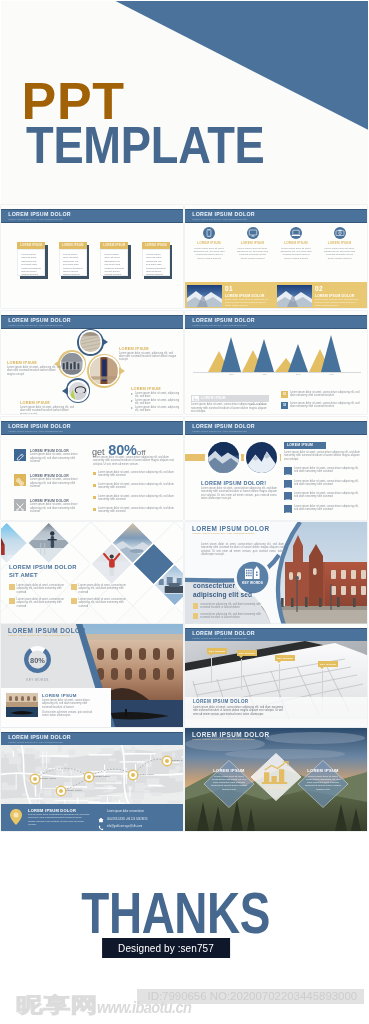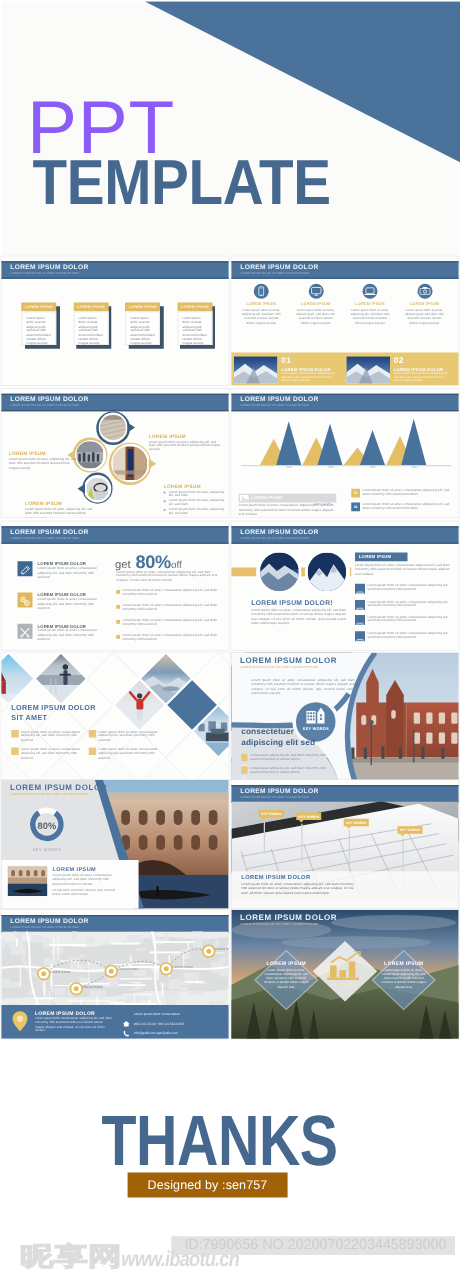--- a/index.html
+++ b/index.html
@@ -5,21 +5,21 @@
 html,body{margin:0;padding:0;}
 body{width:369px;height:1024px;background:#ffffff;font-family:"Liberation Sans",sans-serif;overflow:hidden;}
 .page{position:relative;width:369px;height:1024px;background:#fff;}
 
 
 .cover{position:absolute;left:1px;top:1px;width:367px;height:203px;background:#fbfbf9;overflow:hidden;}
 .cover-diag{position:absolute;left:0;top:0;width:367px;height:203px;
   background:#4a729b;clip-path:polygon(114.6px 0, 367px 0, 367px 128.8px);}
 .cover-txt{position:absolute;left:24.6px;top:77.5px;}
 .c-l1{font-size:18px;font-weight:bold;letter-spacing:.42px;color:#46688f;line-height:16px;}
-.c-l2{font-size:60px;font-weight:normal;letter-spacing:.6px;color:#8b5cf6;line-height:45px;margin-top:0px;margin-left:-4px;}
+.c-l2{font-size:52px;font-weight:bold;letter-spacing:.6px;color:#a16207;line-height:45px;margin-top:0px;margin-left:-4px;}
 .c-l3{font-size:51px;font-weight:bold;letter-spacing:-.3px;color:#46688f;line-height:46px;margin-top:-1px;transform:scaleX(.888);transform-origin:left top;}
 
 
 .slide{position:absolute;width:182px;height:103px;overflow:hidden;background:#fdfdfc;
   box-shadow:0 0 0 .5px #e2e6ea;}
 .hdr{position:absolute;left:0;top:4px;width:182px;height:12px;background:#4a729b;
   border-top:.5px solid #36567a;border-bottom:.5px solid #36567a;}
 .hdr .t1{position:absolute;left:7.2px;top:1.2px;font-size:5.3px;font-weight:bold;letter-spacing:.28px;color:#eef4fa;white-space:nowrap;}
 .hdr .t2{position:absolute;left:7.3px;top:7.8px;font-size:2.2px;letter-spacing:.05px;color:#9cb8d1;white-space:nowrap;}
 
@@ -46,21 +46,21 @@
 .s2pan .num{position:absolute;left:38px;top:0px;font-size:6.5px;font-weight:bold;color:#fff;letter-spacing:.3px;}
 .s2pan .tl{position:absolute;left:38px;top:8.5px;font-size:3.3px;font-weight:bold;color:#fff;letter-spacing:.2px;}
 .s2pan p{position:absolute;left:38px;top:12.5px;margin:0;width:44px;font-size:2.3px;line-height:3.1px;color:#fbf2dd;}
 
 
 .thanks{position:absolute;left:0;top:834px;width:332px;height:146px;background:#fff;}
 
 .thanks h1{position:absolute;left:0;right:0;top:52px;text-align:center;margin:0;
   font-size:57px;font-weight:bold;letter-spacing:-.5px;color:#46688f;line-height:54px;transform:scaleX(.805) translateX(12px);}
 .thanks .credit{position:absolute;left:50%;transform:translateX(-50%);top:104px;
-  background:#a16207;color:#fff;font-size:10px;padding:3.5px 16px;letter-spacing:.1px;line-height:13px;}
+  background:#0f172a;color:#fff;font-size:10px;padding:3.5px 16px;letter-spacing:.1px;line-height:13px;}
 
 
 .wm{position:absolute;left:0;top:0;width:369px;height:1024px;overflow:hidden;pointer-events:none;}
 .wm-brand{position:absolute;left:16px;top:995px;font-size:27px;font-weight:bold;color:transparent;
   font-family:"DejaVu Sans",sans-serif;letter-spacing:.2px;line-height:27px;
   -webkit-text-stroke:1.3px #dcdcdc;transform:scaleY(.76);transform-origin:left top;}
 .wm-site{position:absolute;left:96.5px;top:999px;font-size:17px;font-weight:bold;color:#dadada;font-style:italic;letter-spacing:-.7px;line-height:17px;transform:scaleX(.855);transform-origin:left top;}
 .wm-idbg{position:absolute;left:136.5px;top:988.5px;width:227px;height:15.5px;background:#e2e2e2;}
 .wm-id{position:absolute;left:147.5px;top:989.5px;font-size:11.5px;color:#cdcdcd;letter-spacing:-.04px;line-height:12px;}
 </style>

